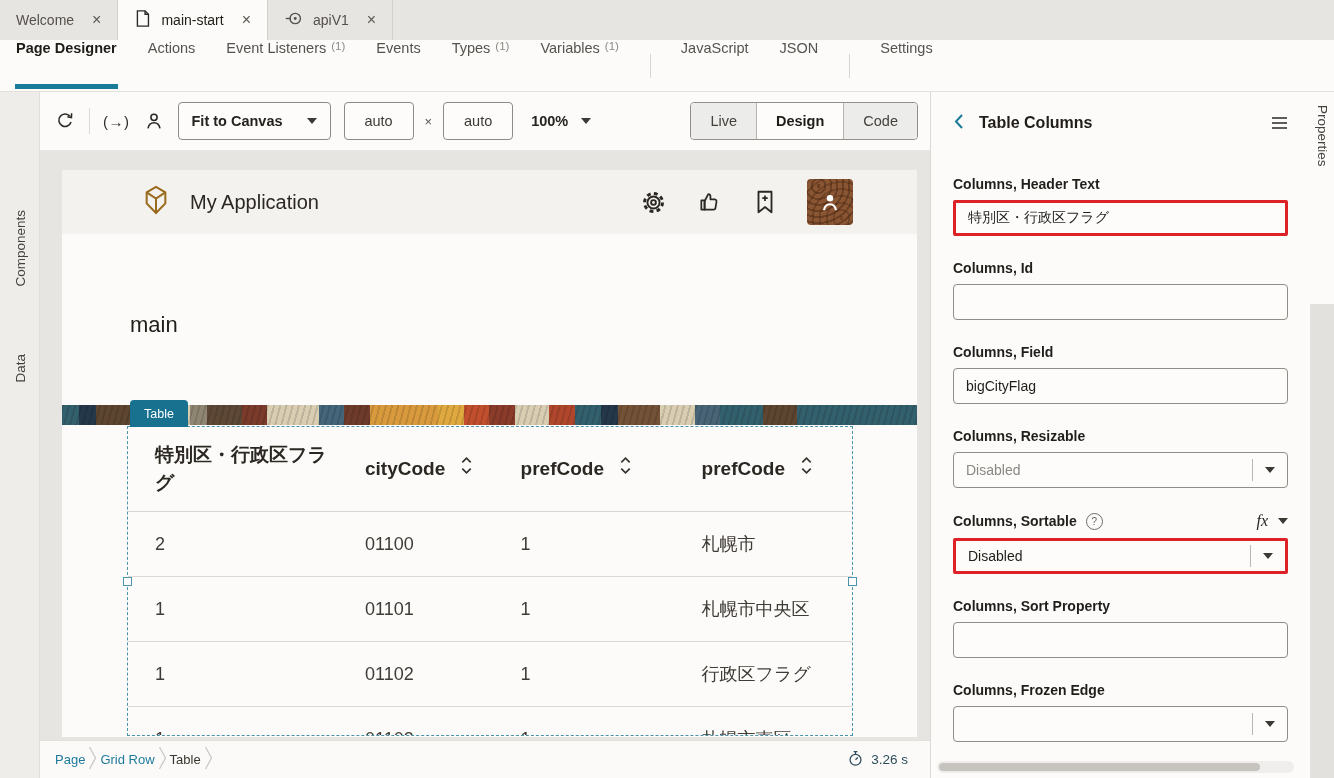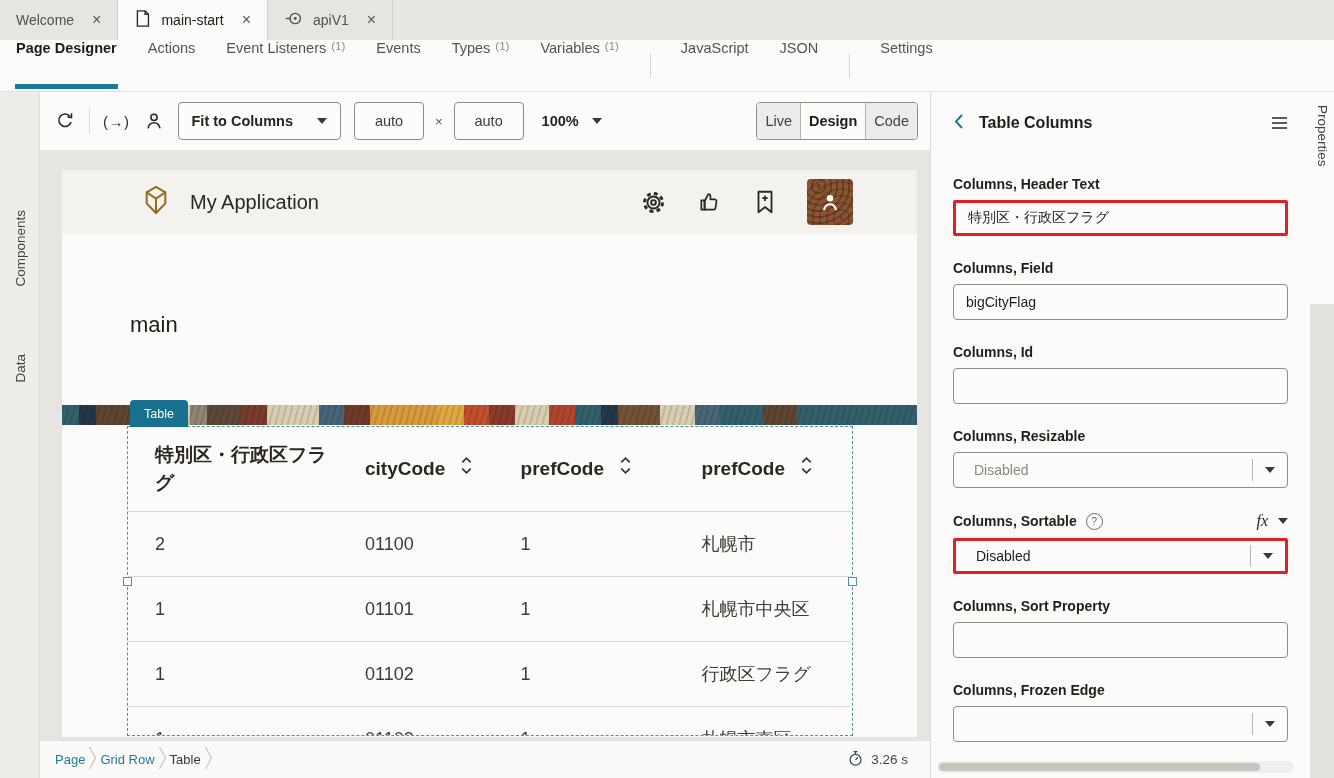--- a/index.html
+++ b/index.html
@@ -59,21 +59,21 @@
   .caret { width:0; height:0; border-left:5px solid transparent;
     border-right:5px solid transparent; border-top:6px solid #3c3833; }
   .size-input { width:70px; height:38px; border:1px solid #8e8a84; border-radius:4px;
     display:flex; align-items:center; justify-content:center; font-size:14.5px;
     color:#3e3a35; background:#fdfcfb; }
   .times-glyph { font-size:13px; color:#56524d; margin:0 -2px; }
   .zoom-dd { display:flex; align-items:center; gap:13px; font-size:14.5px;
     font-weight:bold; color:#26231f; margin-left:5px; }
   .modes { margin-left:auto; display:flex; height:38px; border:1px solid #928e88;
     border-radius:4px; overflow:hidden; }
-  .mode { display:flex; align-items:center; justify-content:center; padding:0 8px;
+  .mode { display:flex; align-items:center; justify-content:center; padding:0 19px;
     font-size:14.5px; color:#45413c; background:#ececea; border-left:1px solid #b8b4ae; }
   .mode:first-child { border-left:none; }
   .mode.active { background:#fdfcfb; font-weight:bold; color:#1f1c18; }
 
   .canvas-wrap { flex:1 1 auto; background:#e7e5e2; position:relative; }
   .page { position:absolute; left:22px; top:20px; width:855px; bottom:3px;
     background:#fcfbf9; overflow:hidden; }
 
   .app-header { height:64px; background:#f4f2ee; display:flex; align-items:center;
     padding-left:78px; }
@@ -138,21 +138,21 @@
     font-size:10.5px; font-weight:normal; color:#6f6b66; display:flex;
     align-items:center; justify-content:center; }
   .fx-group { margin-left:auto; display:flex; align-items:center; gap:10px;text-align:center; }
   .fx { font-family:"Liberation Serif", serif; font-style:italic; font-size:16px;
     font-weight:normal; color:#26231f; }
   .text-input { width:100%; height:36px; border:1px solid #908c86; border-radius:4px;
     padding:0 12px; font-size:14px; color:#211e1a; background:#fdfcfb;
     font-family:"Liberation Sans", sans-serif; outline:none; }
   .text-input.red { border:3px solid #dc2127; border-radius:2px; }
   .select { width:100%; height:36px; border:1px solid #908c86; border-radius:4px;
-    display:flex; align-items:center; padding-left:20px; background:#fdfcfb; }
+    display:flex; align-items:center; padding-left:12px; background:#fdfcfb; }
   .select.red { border:3px solid #dc2127; border-radius:2px; }
   .select .val { flex:1; font-size:14px; color:#211e1a; }
   .select .val.placeholder { color:#8b8781; }
   .select .divider { width:1px; height:22px; background:#bab6b1; }
   .select .caret-box { width:34px; display:flex; align-items:center; justify-content:center; }
   .h-scroll { position:absolute; left:6px; right:16px; bottom:5px; height:12px;
     background:#f0eeec; border-radius:6px; }
   .h-scroll .thumb { position:absolute; left:2px; top:2px; height:8px; width:90%;
     background:#c7c4c0; border-radius:4px; }
 </style>
@@ -249,21 +249,21 @@
     </span>
     <span class="tb-sep"></span>
     <span class="forward-glyph">(→)</span>
     <span class="icon-btn">
       <svg width="22" height="22" viewBox="0 0 24 24">
           <circle cx="12" cy="8" r="3.4" fill="none" stroke="#2b2824" stroke-width="1.7"></circle>
           <path d="M5.5 20c.7-4 3.2-6 6.5-6s5.8 2 6.5 6" fill="none" stroke="#2b2824" stroke-width="1.7"></path>
         </svg>
     </span>
     <div class="btn-dd">
-      <span>Fit to Columns</span>
+      <span>Fit to Canvas</span>
       <span class="caret"></span>
     </div>
     <div class="size-input">
         <span>auto</span>
       </div>
     <span class="times-glyph">×</span>
     <div class="size-input">
         <span>auto</span>
       </div>
     <div class="zoom-dd">
@@ -419,27 +419,27 @@
         </svg>
       </span>
   </div>
 
   <div class="field">
     <div class="field-label">Columns, Header Text</div>
     <input class="text-input red" readonly="" value="特別区・行政区フラグ" style="">
   </div>
 
   <div class="field">
+    <div class="field-label">Columns, Id</div>
+    <input class="text-input" readonly="" value="" style="">
+  </div>
+
+  <div class="field">
     <div class="field-label">Columns, Field</div>
     <input class="text-input" readonly="" value="bigCityFlag" style="">
-  </div>
-
-  <div class="field">
-    <div class="field-label">Columns, Id</div>
-    <input class="text-input" readonly="" value="" style="">
   </div>
 
   <div class="field">
     <div class="field-label">Columns, Resizable</div>
     <div class="select">
       <span class="val placeholder">Disabled</span>
       <span class="divider"></span>
       <span class="caret-box">
           <span class="caret"></span>
         </span>

